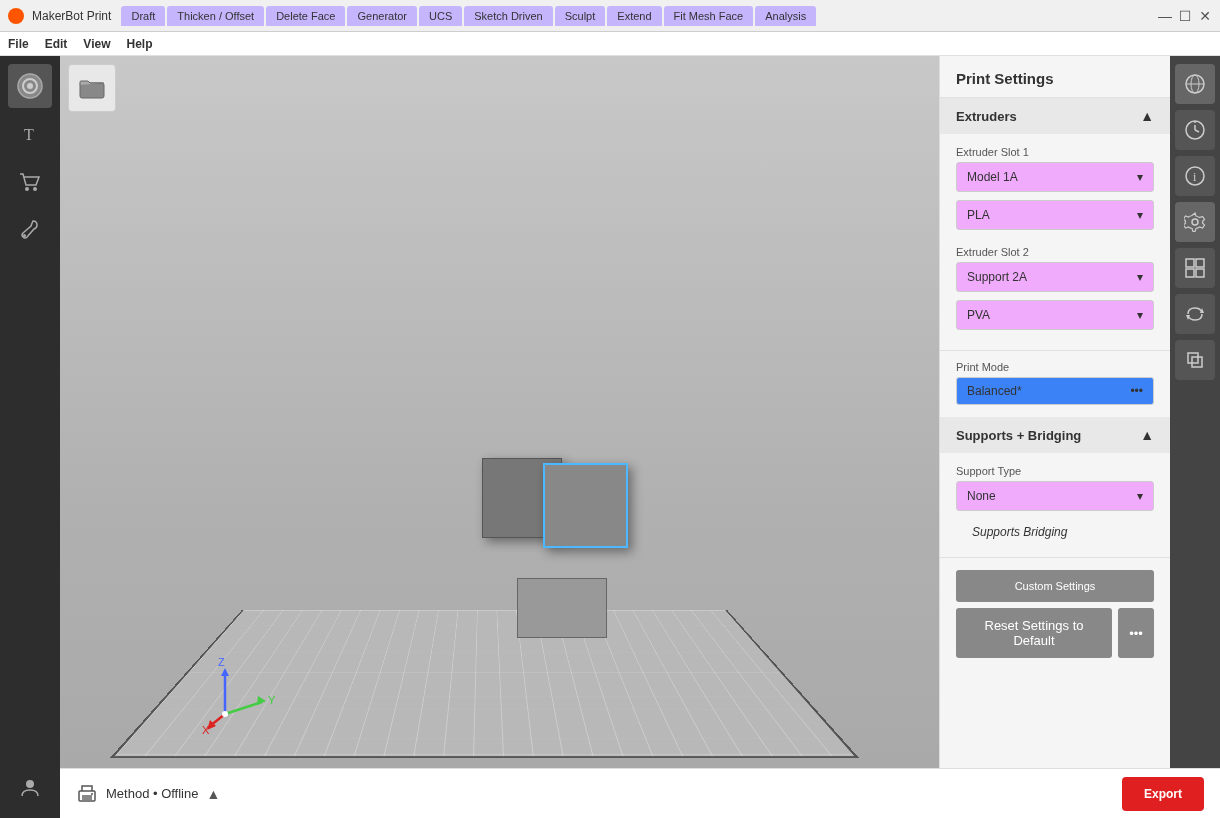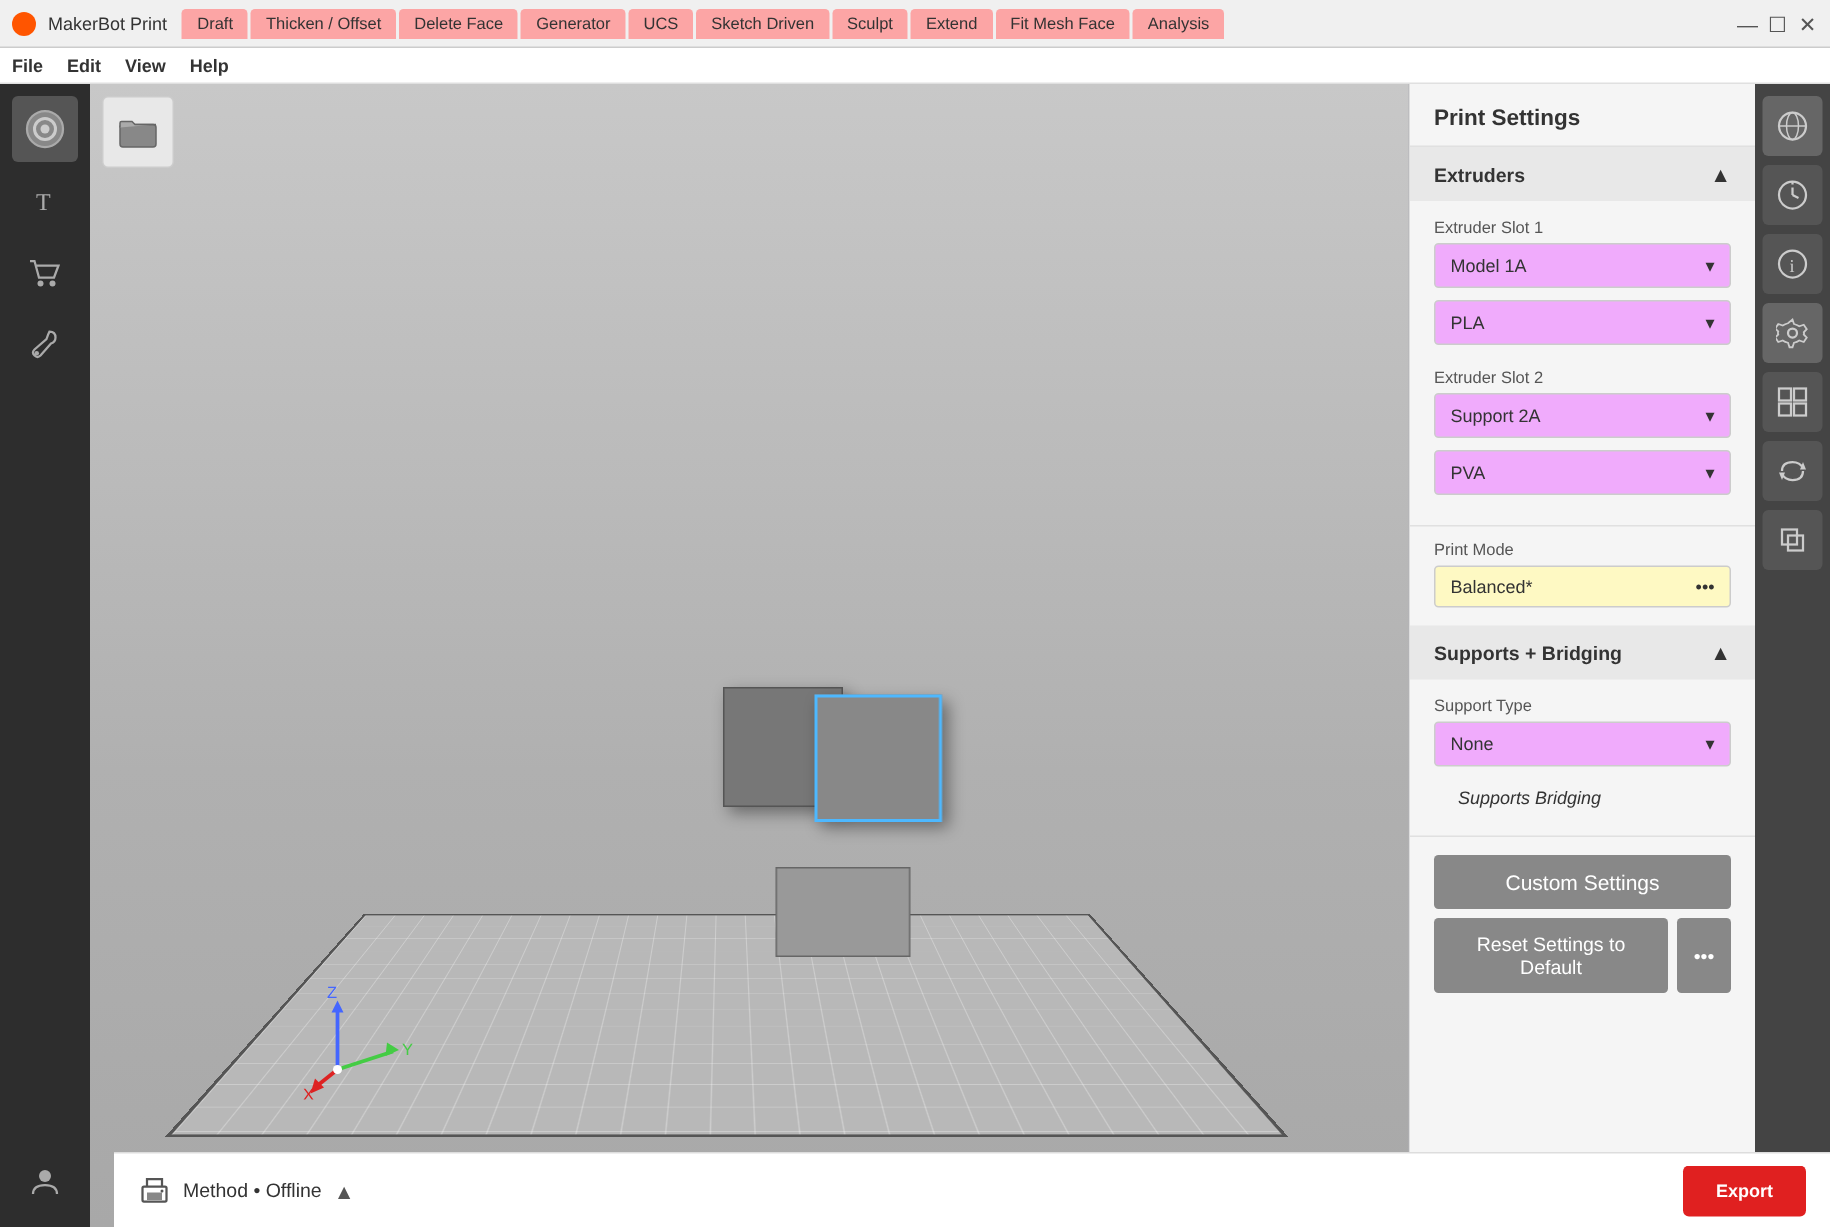--- a/index.html
+++ b/index.html
@@ -17,21 +17,21 @@
     }
     .title-bar-tabs {
       display: flex;
       align-items: center;
       gap: 2px;
       font-size: 11px;
       flex: 1;
     }
     .title-tab {
       padding: 4px 10px;
-      background: #fca5a5;
+      background: #c4b5fd;
       border-radius: 3px 3px 0 0;
       cursor: pointer;
       white-space: nowrap;
       font-size: 11px;
       color: #333;
     }
     .title-bar-logo {
       width: 16px; height: 16px;
       background: #ff5500;
       border-radius: 50%;
@@ -221,39 +221,39 @@
       cursor: pointer;
       margin-bottom: 8px;
     }
 
     .separator { height: 8px; }
 
     .print-mode-value {
       display: flex;
       align-items: center;
       gap: 6px;
-      background: #fef9c3;
+      background: #3b82f6;
       border: 1px solid #ccc;
       border-radius: 3px;
       padding: 6px 10px;
       font-size: 12px;
       color: #333;
       cursor: pointer;
       flex: 1;
       justify-content: space-between;
     }
 
     .btn-action {
       width: 100%;
       padding: 10px;
       background: #888;
       color: #fff;
       border: none;
       border-radius: 3px;
-      font-size: 14px;
+      font-size: 11px;
       cursor: pointer;
       margin-bottom: 6px;
       text-align: center;
     }
 
     .btn-reset-row {
       display: flex;
       gap: 6px;
     }
     .btn-reset {
@@ -298,21 +298,21 @@
       font-size: 18px;
       background: #555;
       margin-bottom: 2px;
     }
     .right-icon.active { background: #666; }
 
     
     .bottom-bar {
       position: absolute;
       bottom: 0;
-      left: 76px;
+      left: 60px;
       right: 0;
       height: 50px;
       background: #fff;
       border-top: 1px solid #ddd;
       display: flex;
       align-items: center;
       padding: 0 16px;
       gap: 10px;
       z-index: 20;
     }

